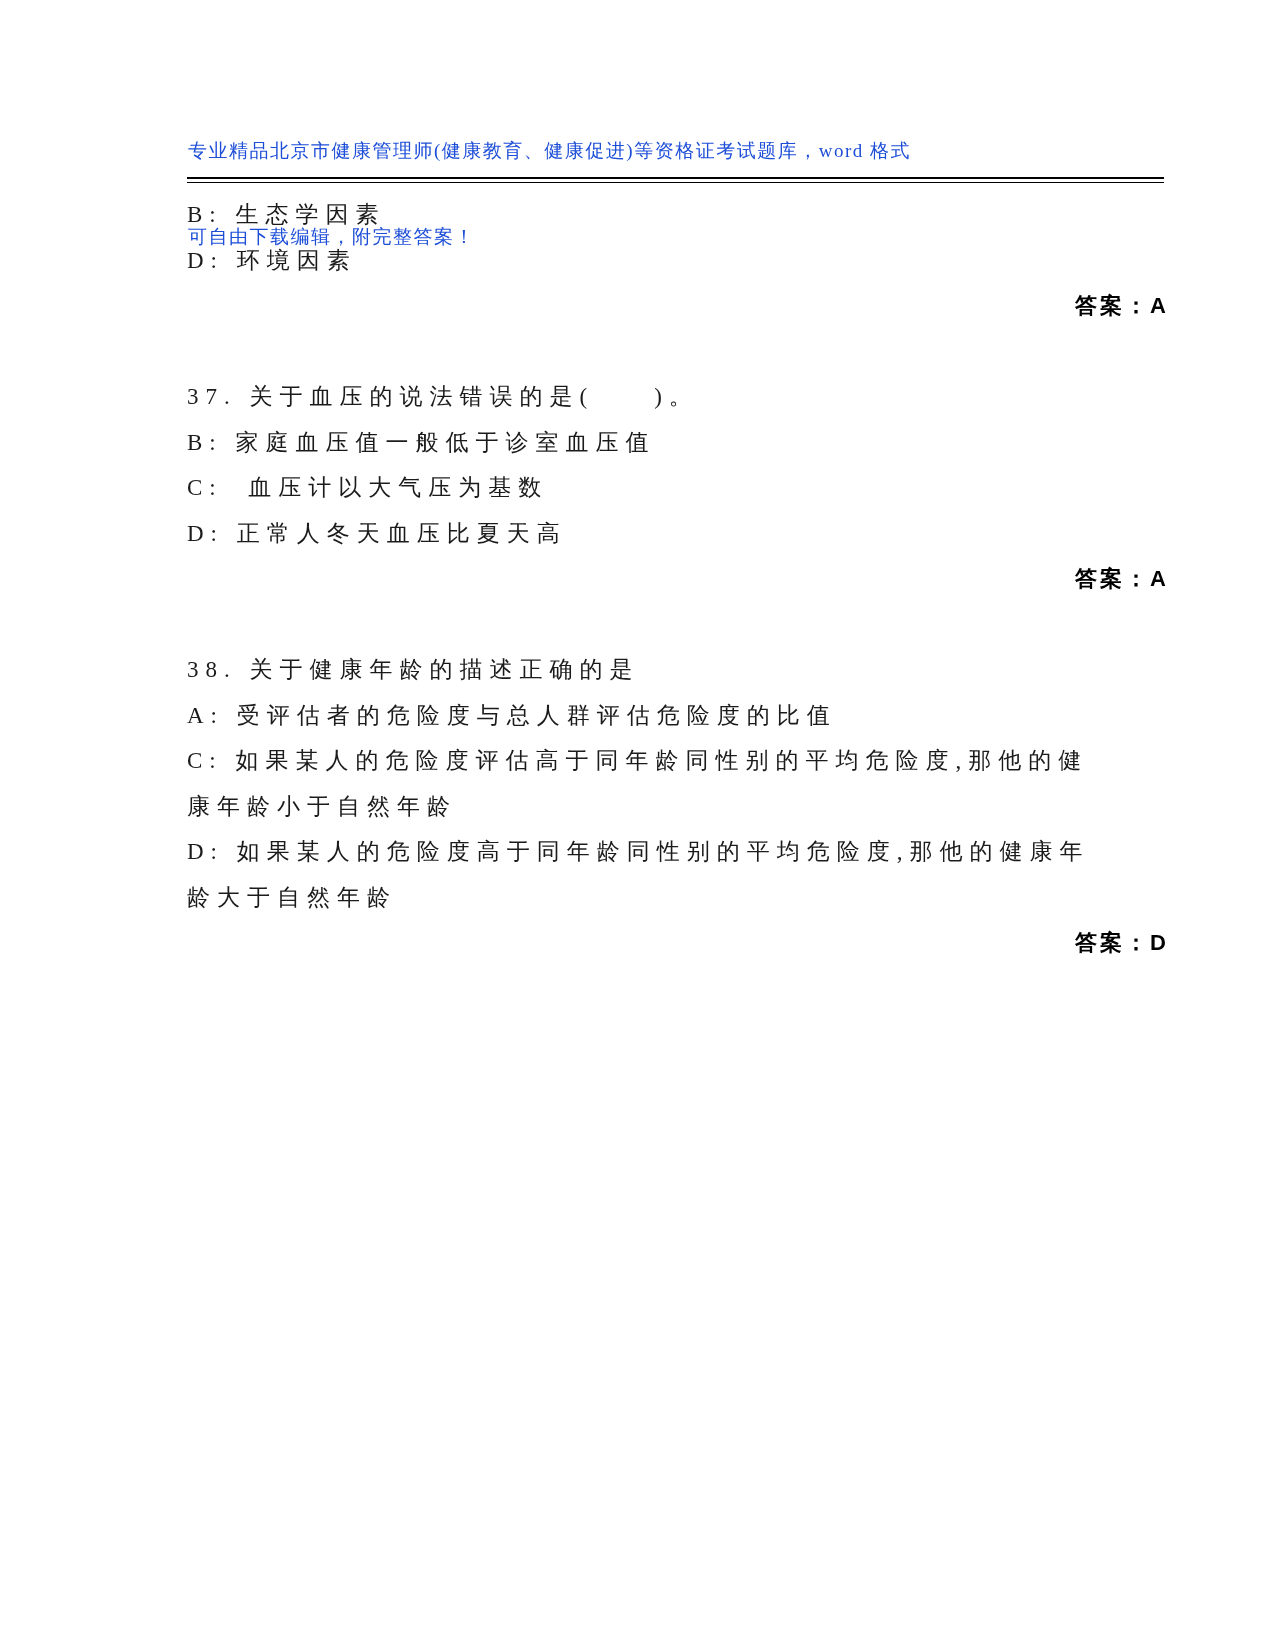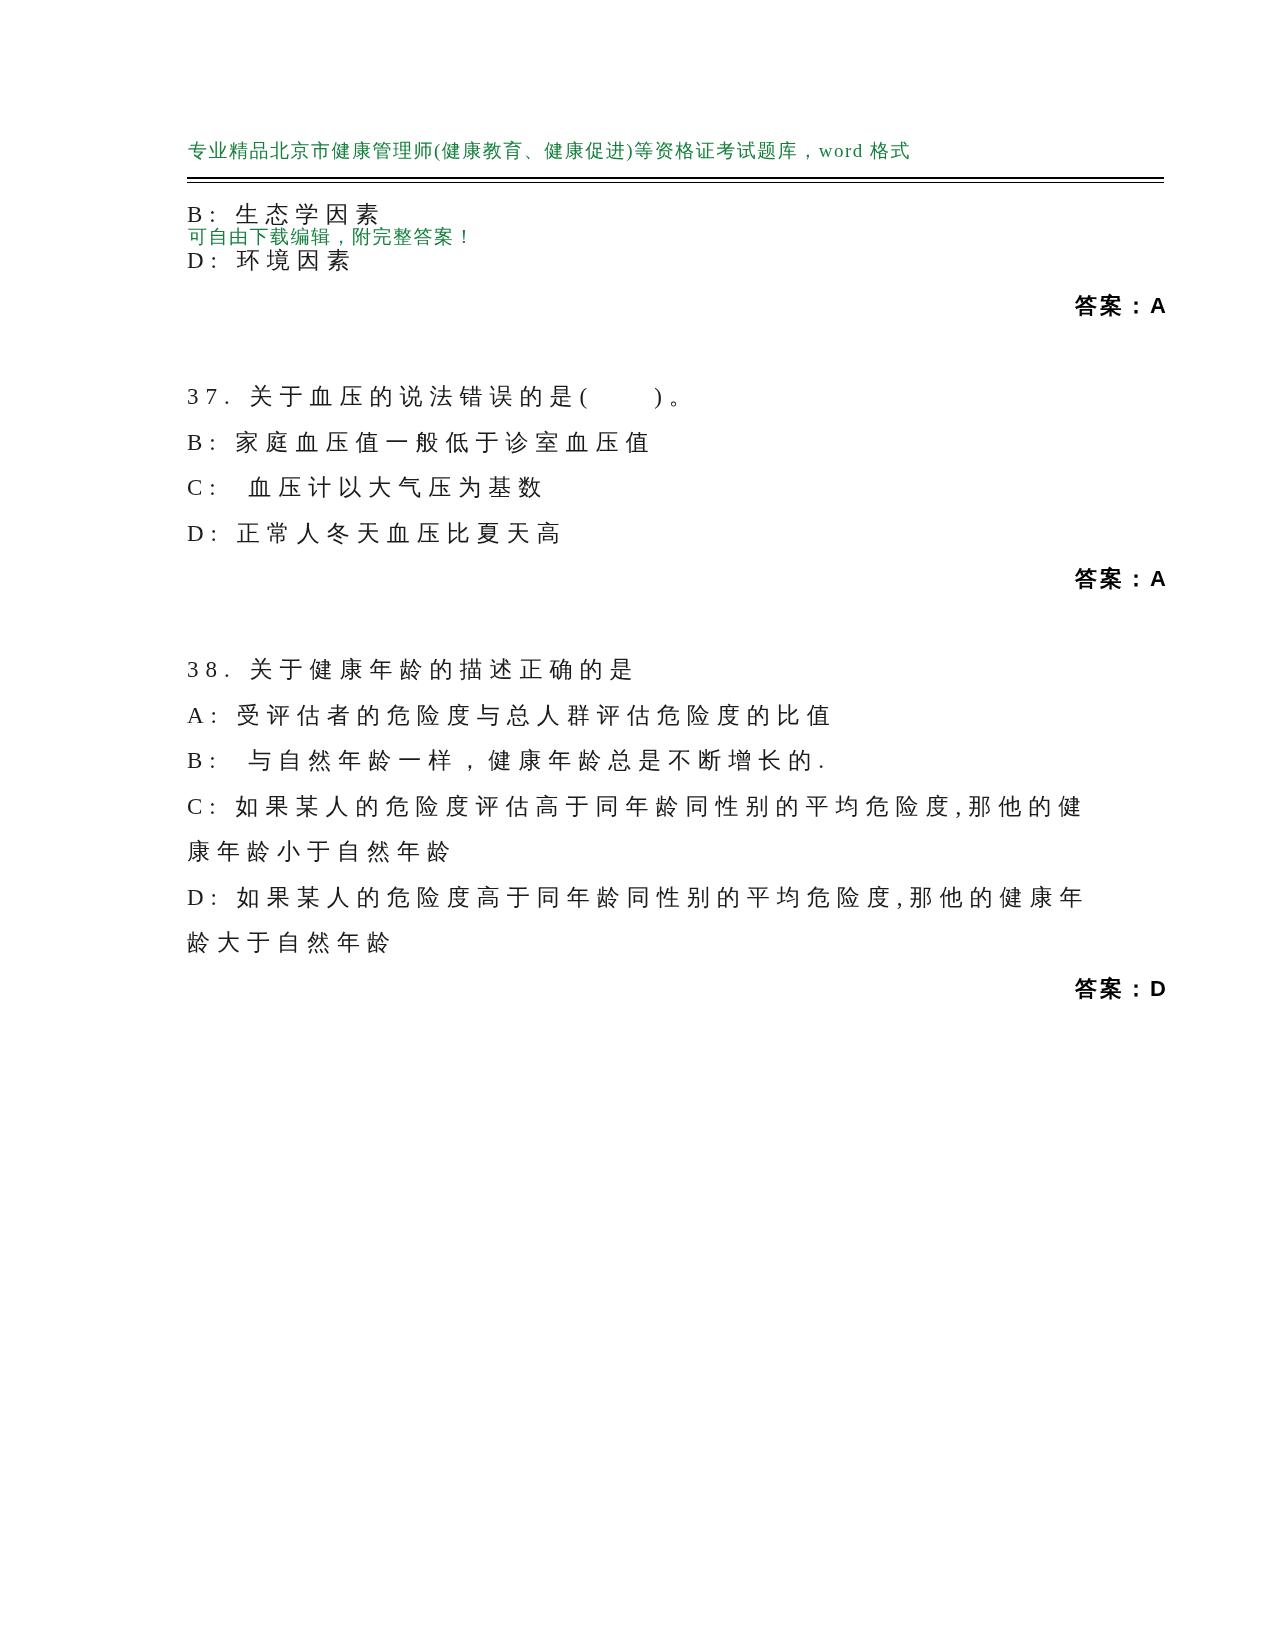--- a/index.html
+++ b/index.html
@@ -18,21 +18,21 @@
   }
   
   .header {
     position: absolute;
     left: 188px;
     top: 80px;
     width: 930px;
     font-size: 19px;
     line-height: 28.5px;
     letter-spacing: 1.5px;
-    color: #15803d;
+    color: #1d4ed8;
     white-space: pre-wrap;
   }
   
   .rule {
     position: absolute;
     left: 187px;
     top: 177px;
     width: 977px;
     height: 3px;
     border-top: 2px solid #000000;
@@ -90,21 +90,20 @@
       <p>37. 关于血压的说法错误的是(　　)。</p>
       <p>B: 家庭血压值一般低于诊室血压值</p>
       <p>C:  血压计以大气压为基数</p>
       <p>D: 正常人冬天血压比夏天高</p>
       <p class="answer">答案：A</p>
     </section>
 
     <section class="qblock">
       <p>38. 关于健康年龄的描述正确的是</p>
       <p>A: 受评估者的危险度与总人群评估危险度的比值</p>
-      <p>B:  与自然年龄一样，健康年龄总是不断增长的.</p>
       <p>C: 如果某人的危险度评估高于同年龄同性别的平均危险度,那他的健
 康年龄小于自然年龄</p>
       <p>D: 如果某人的危险度高于同年龄同性别的平均危险度,那他的健康年
 龄大于自然年龄</p>
       <p class="answer">答案：D</p>
     </section>
 
   </div>
 </div>
 

